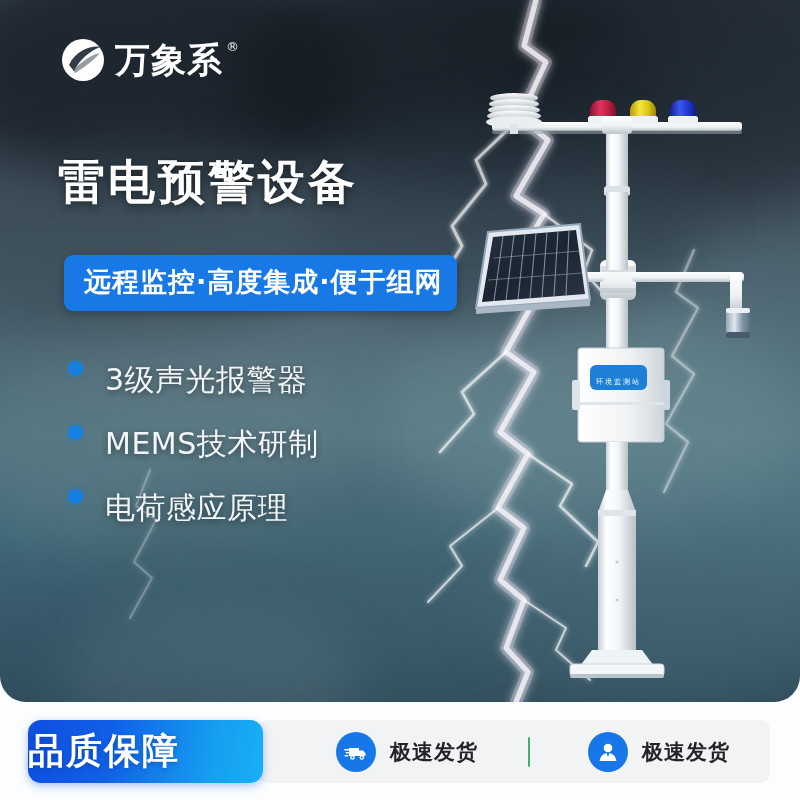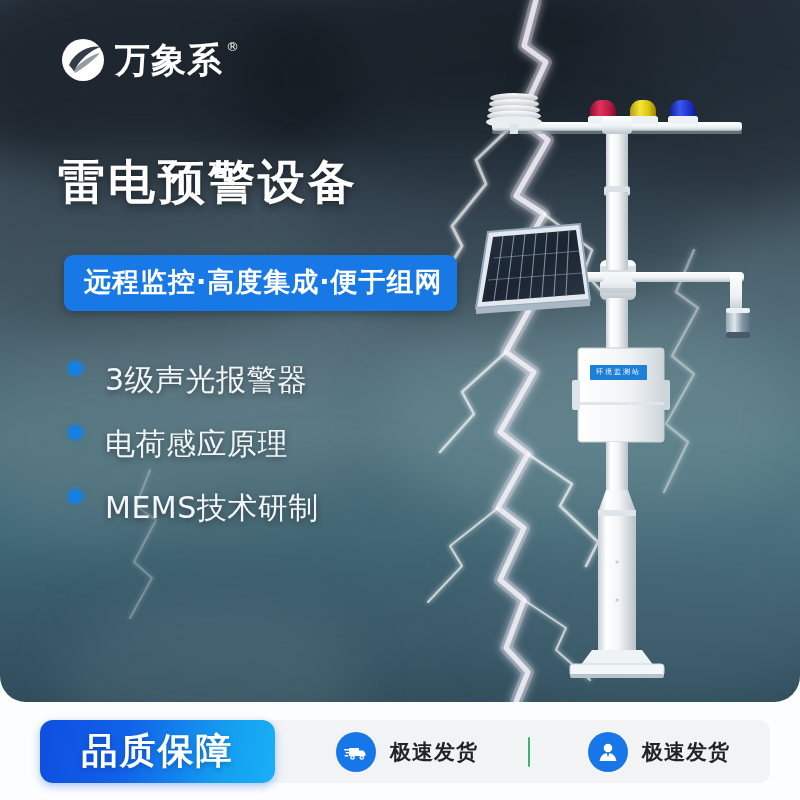--- a/index.html
+++ b/index.html
@@ -81,31 +81,31 @@
     font-family:"DejaVu Sans","Liberation Sans",sans-serif;
     margin-top:25px;
   }
 
   
   .product{position:absolute;left:430px;top:80px;width:370px;height:620px;}
   .product svg{position:absolute;left:0;top:0;}
   .box-label{
     position:absolute;left:160px;top:285px;
     background:#1e7fd6;color:#ffffff;font-size:7px;letter-spacing:2px;
-    padding:2px 6px 3px 6px;white-space:nowrap;border-radius:1px;
+    padding:12px 6px 3px 6px;white-space:nowrap;border-radius:6px;
     font-family:"DejaVu Sans","Liberation Sans",sans-serif;
   }
 
   
   .trustbar{position:absolute;left:0;top:706px;width:800px;height:94px;}
   .quality-badge{
-    position:absolute;left:40px;top:14px;width:235px;height:63px;
+    position:absolute;left:28px;top:14px;width:235px;height:63px;
     border-radius:13px;
     background:linear-gradient(100deg,#0f4ee0 0%,#1160e8 35%,#159ff0 78%,#18b0f5 100%);
-    display:flex;align-items:center;justify-content:center;
+    display:flex;align-items:center;
     box-shadow:0 3px 9px rgba(20,90,210,.35);
     z-index:2;
   }
   .quality-badge span{
     color:#ffffff;font-size:36px;font-weight:bold;letter-spacing:2px;
     text-shadow:0 2px 5px rgba(0,40,120,.35);
     font-family:"DejaVu Sans","Liberation Sans",sans-serif;
   }
   .trust-strip{
     position:absolute;left:258px;top:14px;width:512px;height:63px;
@@ -356,25 +356,25 @@
     <div class="title">雷电预警设备</div>
     <div class="subtitle">远程监控·高度集成·便于组网</div>
 
     <div class="features">
       <div class="feat">
         <span class="feat-dot"></span>
         <span class="feat-label">3级声光报警器</span>
       </div>
       <div class="feat">
         <span class="feat-dot"></span>
-        <span class="feat-label">电荷感应原理</span>
+        <span class="feat-label">MEMS技术研制</span>
       </div>
       <div class="feat">
         <span class="feat-dot"></span>
-        <span class="feat-label">MEMS技术研制</span>
+        <span class="feat-label">电荷感应原理</span>
       </div>
     </div>
 
   </div>
 
   <div class="trustbar">
 
     <div class="quality-badge">
       <span>品质保障</span>
     </div>

